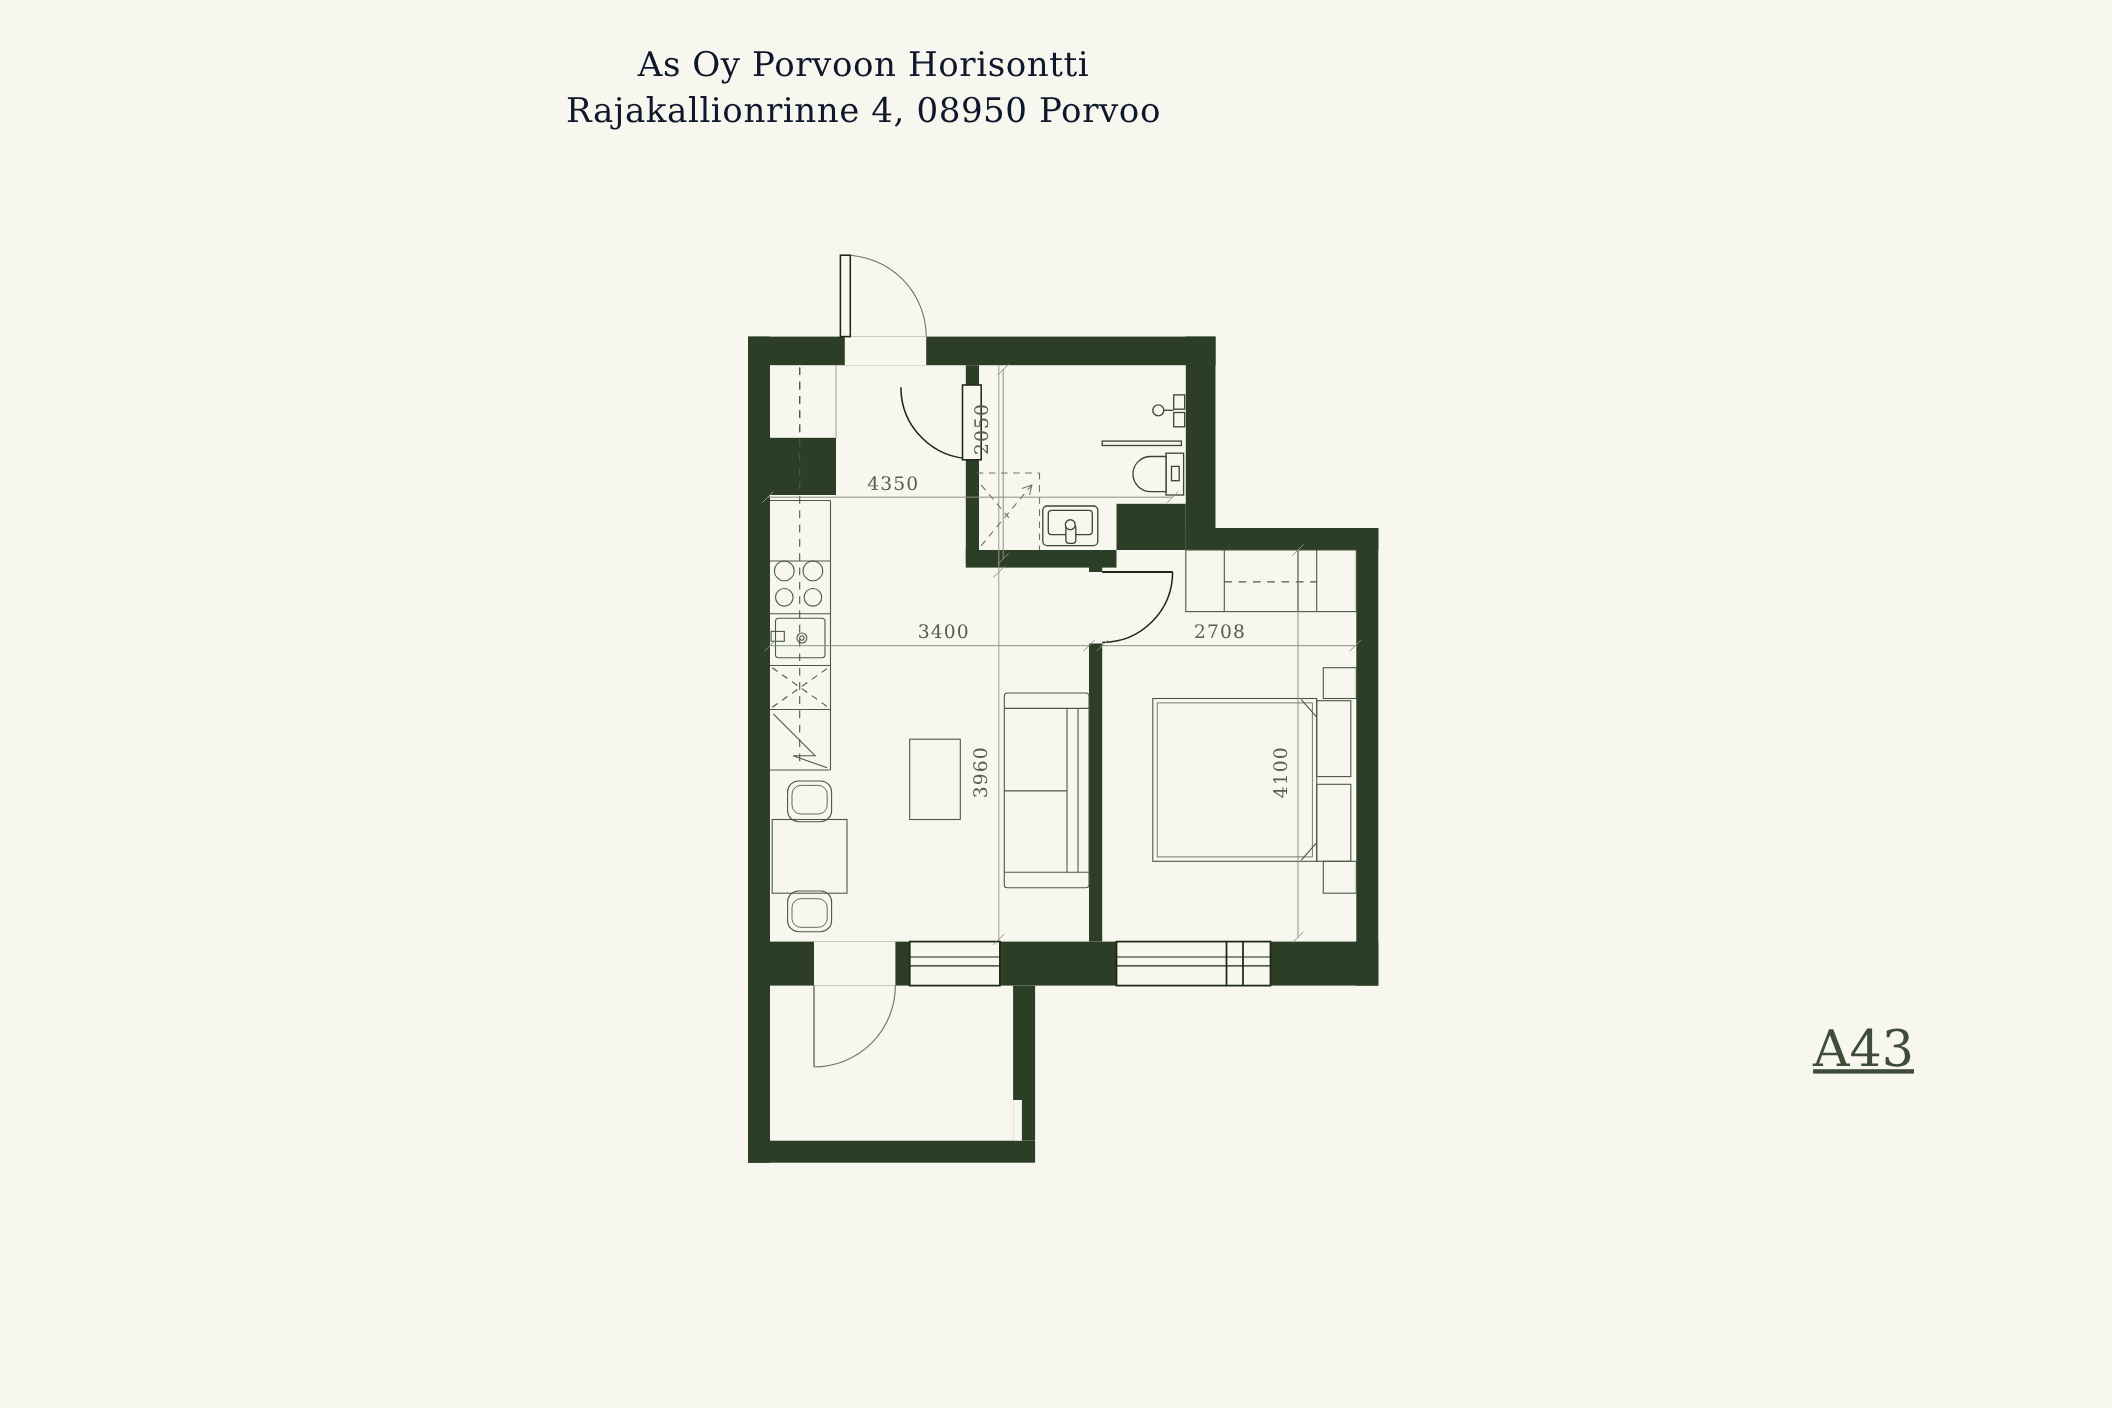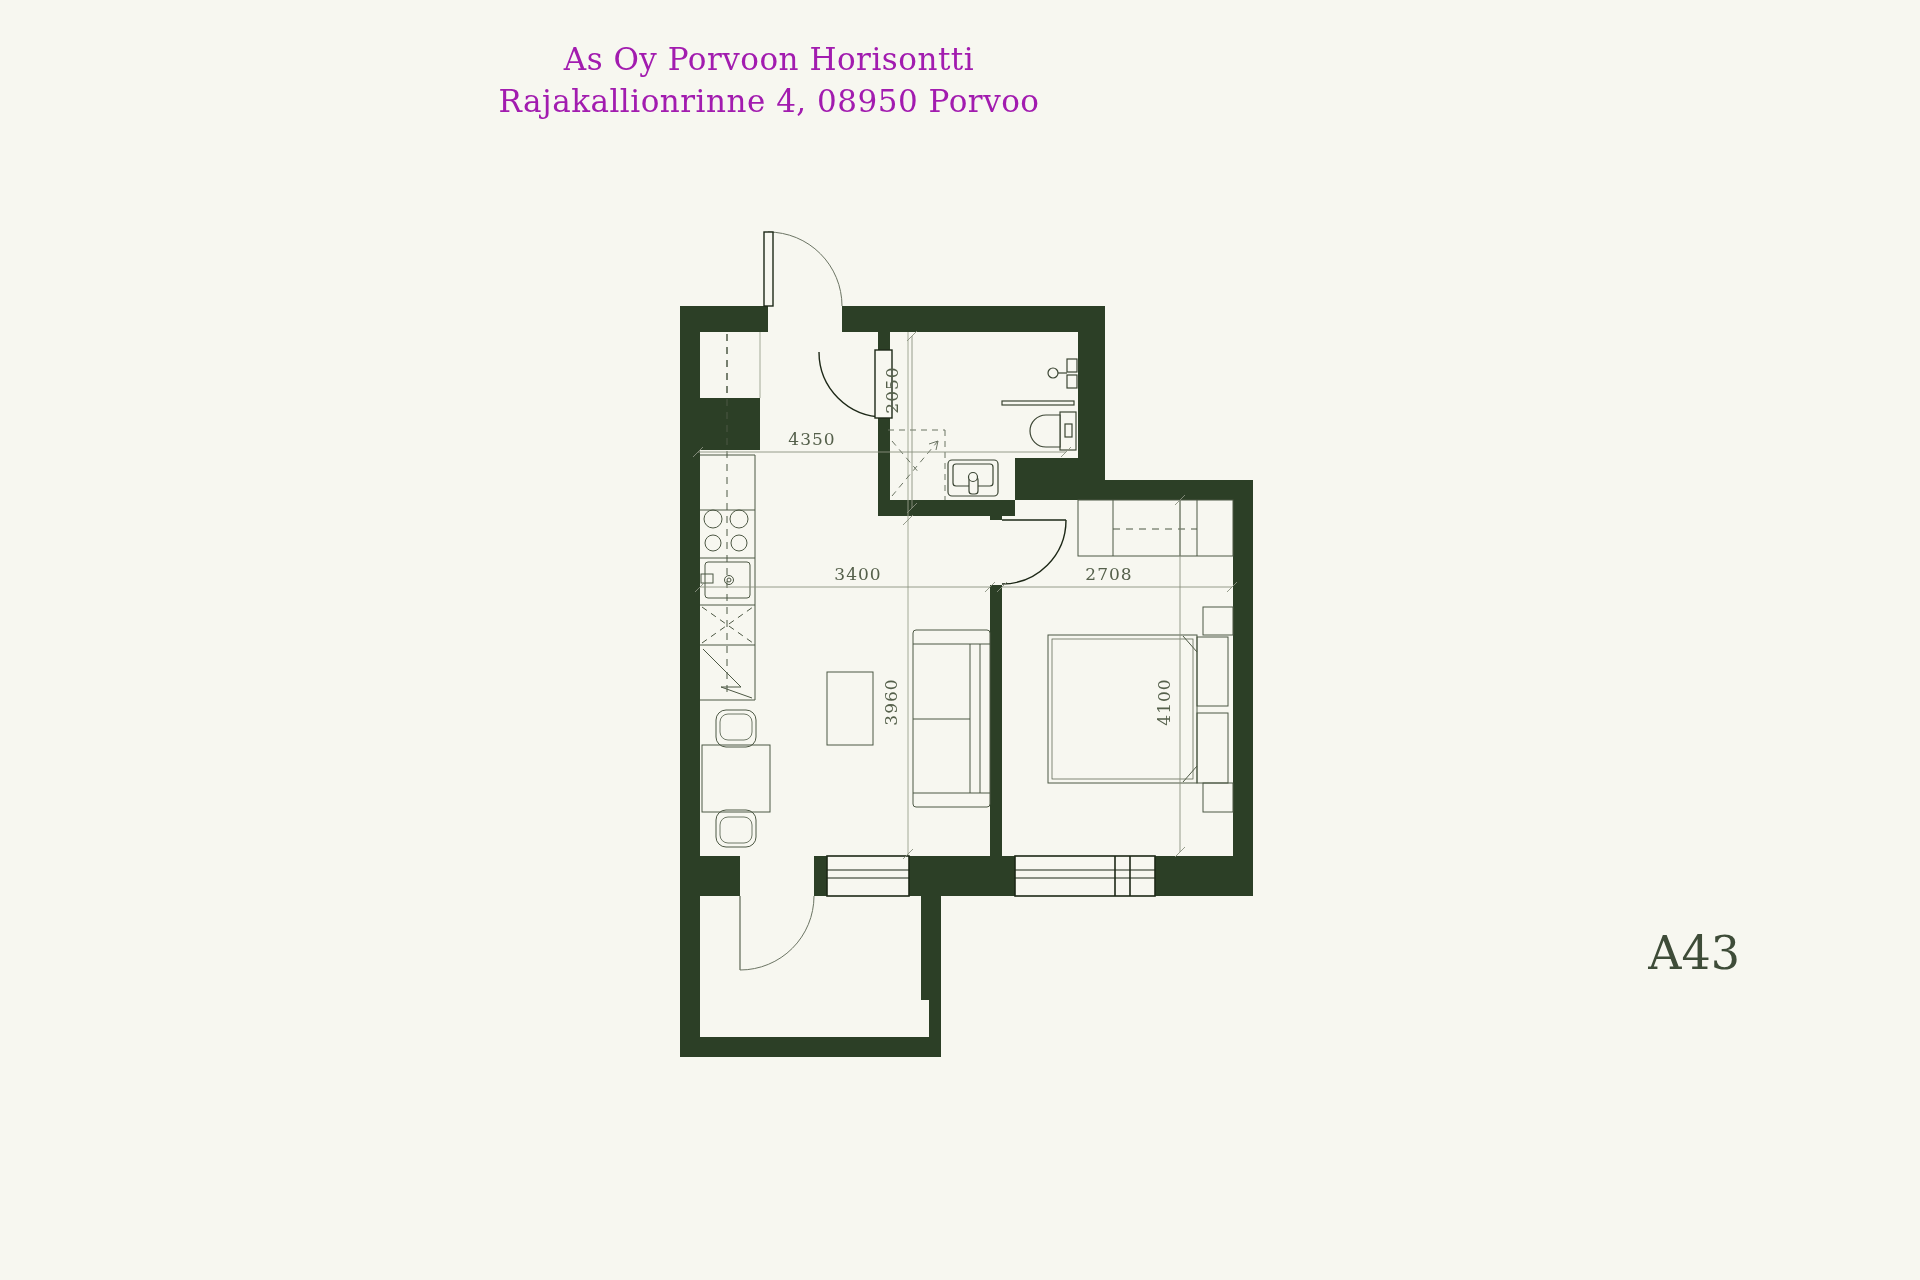--- a/index.html
+++ b/index.html
@@ -2,29 +2,29 @@
 <html><head>
 <meta charset="utf-8">
 <style>
   html,body{margin:0;padding:0;}
   body{
     width:1920px;height:1280px;position:relative;overflow:hidden;
     background:#f7f7f0;
     font-family:"DejaVu Serif","Liberation Serif",serif;
   }
   .header{
-    position:absolute;top:38px;left:0;width:1538px;
-    text-align:center;color:#a21caf;
+    position:absolute;top:38px;left:16px;width:1538px;
+    text-align:center;color:#0f172a;
   }
   .header .line{font-size:31px;line-height:42px;letter-spacing:0.5px;}
   .plan-wrap{position:absolute;left:540px;top:180px;width:740px;height:900px;}
   svg text{font-family:"DejaVu Serif","Liberation Serif",serif;}
   .info{
     position:absolute;left:1180px;top:916px;width:560px;
-    text-align:right;color:#3e4c38;
+    text-align:right;color:#3e4c38;text-decoration:underline;
   }
   .info .big{font-size:46px;line-height:74px;}
   .info .sup{font-size:22px;vertical-align:20px;}
   .info .note{font-size:19px;margin-top:22px;color:#44503c;}
 </style>
 </head>
 <body>
 
 <div class="header">
   <div class="line">As Oy Porvoon Horisontti</div>

